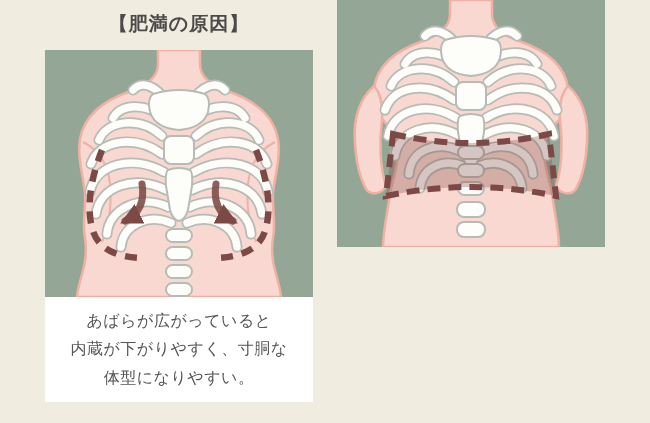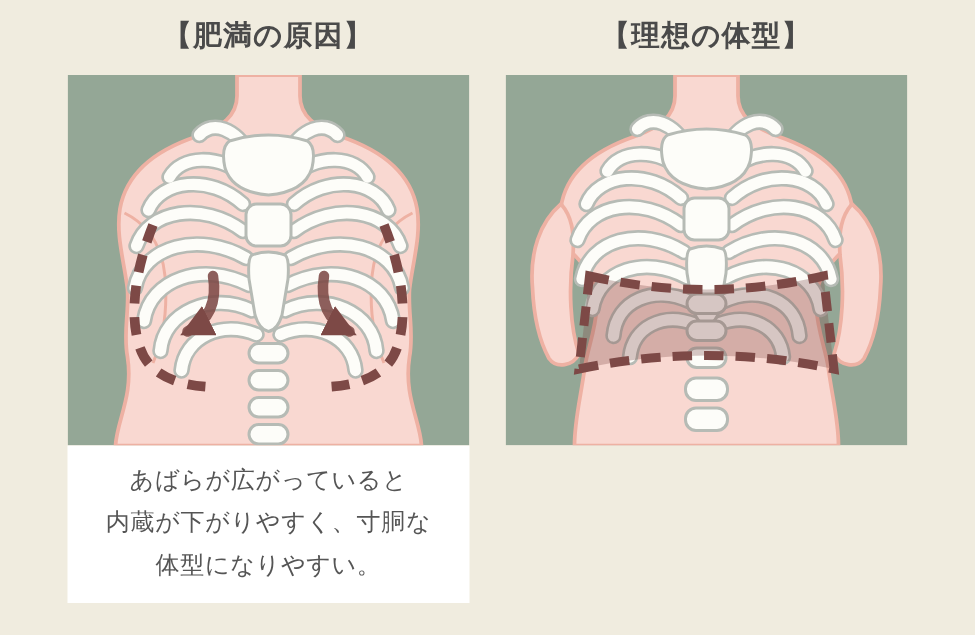--- a/index.html
+++ b/index.html
@@ -141,21 +141,20 @@
     </div>
 
     <div class="card">
       <p>あばらが広がっていると
 内蔵が下がりやすく、寸胴な
 体型になりやすい。</p>
     </div>
   </section>
 
   <section class="col col-right">
-    <h2 class="col-title">【理想の体型】</h2>
 
     <div class="panel">
       <svg width="268" height="247" viewBox="0 0 268 247" xmlns="http://www.w3.org/2000/svg">
         <rect width="268" height="247" fill="#94a796"></rect>
 
         <path d="M113,0 L113,14 C113,27 103,35 86,41 C57,51 40,67 37,88
              C35,100 38,110 44,118 C56,130 62,140 61,154
              C60,170 55,182 53,194 C50,216 46,230 46,247 L222,247
              C222,230 218,216 215,194 C213,182 208,170 207,154
              C206,140 212,130 224,118 C230,110 233,100 231,88

